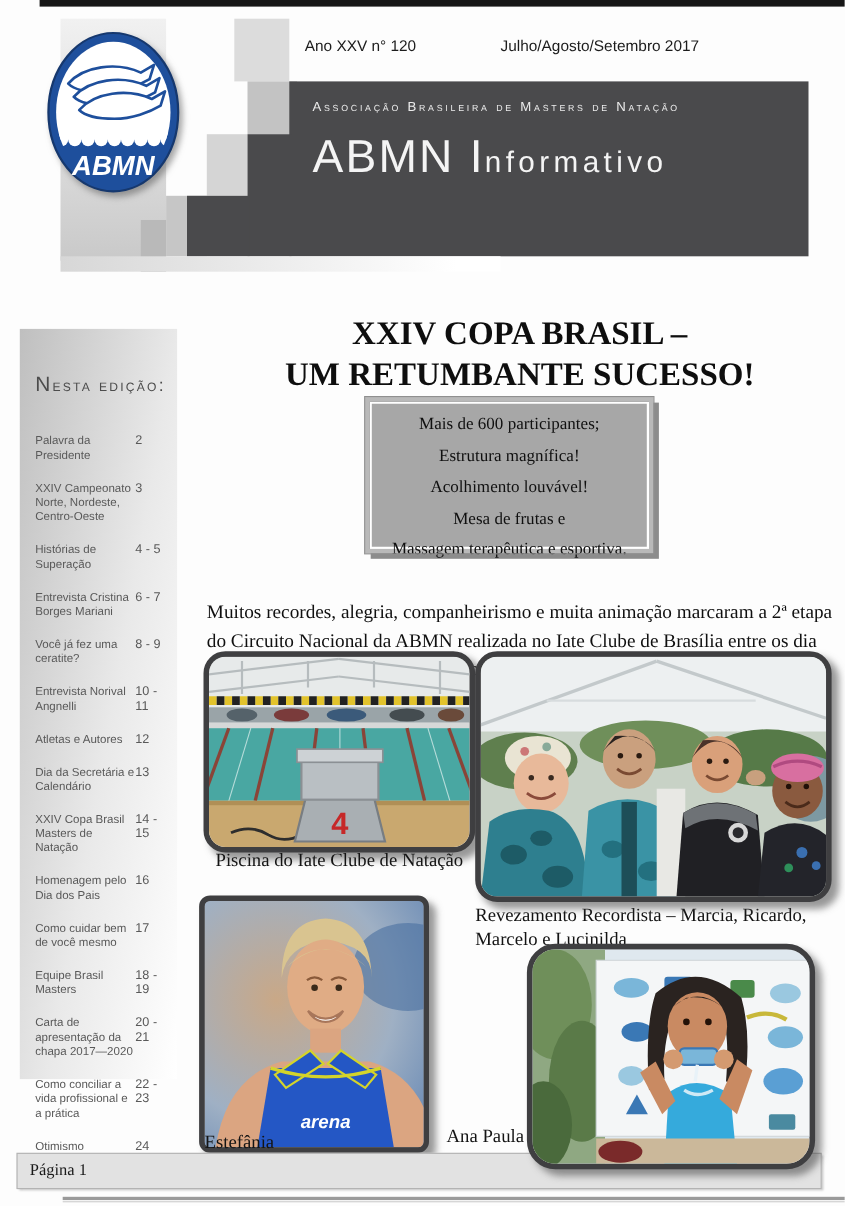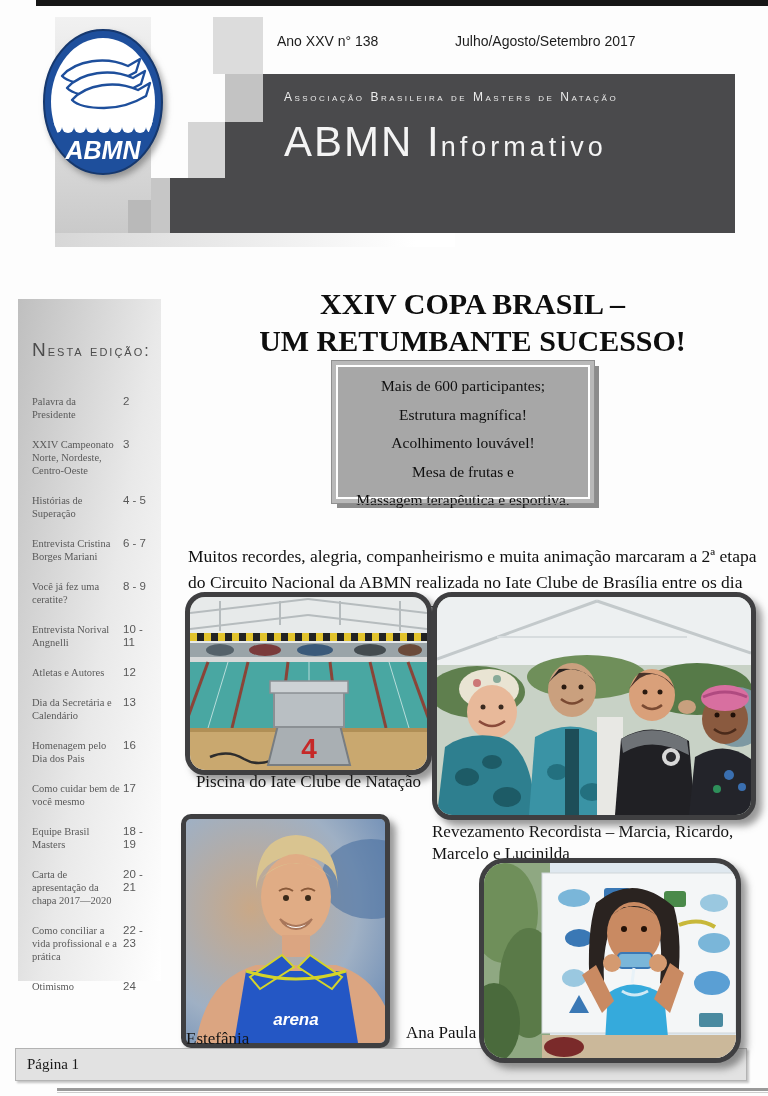--- a/index.html
+++ b/index.html
@@ -33,21 +33,21 @@
                filter:drop-shadow(3px 4px 3px rgba(90,90,90,.55)); }
 
   
   .sidebar { left:18px; top:299px; width:143px; height:682px;
              background:linear-gradient(100deg,#bfbfbf 0%,#e9e9e9 55%,#ffffff 100%);
              padding:40px 8px 0 14px; }
   .sidebar-heading { font-variant:small-caps; letter-spacing:2px; font-size:16px;
                      color:#4c4c4c; margin-bottom:34px; }
   .sidebar-heading::first-letter { font-size:19px; }
   .toc-item { display:flex; justify-content:space-between; margin-bottom:17px; }
-  .toc-label { width:90px; font-size:10.5px; line-height:13px; color:#595959;font-family:Liberation Serif, serif; }
+  .toc-label { width:90px; font-size:10.5px; line-height:13px; color:#595959; }
   .toc-pages { width:30px; font-size:11.5px; line-height:13px; color:#595959; }
 
   
   .headline { left:185px; top:285px; width:575px; text-align:center;
               font-family:"Liberation Serif", serif; font-weight:bold;
               font-size:30px; line-height:37px; color:#0e0e0e; }
   .quote-box { left:332px; top:361px; width:262px; height:142px;
                background:#a7a7a7; border:4px solid #b9b9b9; outline:1px solid #8f8f8f;
                box-shadow:5px 5px 0 #8c8c8c, inset 0 0 0 2px #ffffff;
                padding:12px 4px 0 4px; text-align:center; }
@@ -89,21 +89,21 @@
 <div class="abs sq sq2"></div>
 <div class="abs sq sq3"></div>
 <div class="abs sq sq4"></div>
 <div class="abs sq sq5"></div>
 
 <div class="abs banner-a"></div>
 <div class="abs banner-b"></div>
 <div class="abs banner-c"></div>
 <div class="abs under-banner-strip"></div>
 
-<div class="abs issue-label">Ano XXV n° 138</div>
+<div class="abs issue-label">Ano XXV n° 120</div>
 <div class="abs period-label">Julho/Agosto/Setembro 2017</div>
 
 <div class="abs banner-assoc">Associação Brasileira de Masters de Natação</div>
 <div class="abs banner-title"><span class="big">ABMN </span><span class="big">I</span><span class="rest">nformativo</span></div>
 
 <div class="abs logo-wrap">
   <svg width="127" height="152" viewBox="0 0 127 152">
     <ellipse cx="63" cy="76" rx="59" ry="72" fill="#1e4f9c" stroke="#16386e" stroke-width="2"></ellipse>
     <clipPath id="logoClip">
         <ellipse cx="63" cy="76" rx="52" ry="64"></ellipse>
@@ -159,20 +159,24 @@
     </div>
   <div class="toc-item">
       <span class="toc-label">Atletas e Autores</span>
       <span class="toc-pages">12</span>
     </div>
   <div class="toc-item">
       <span class="toc-label">Dia da Secretária e Calendário</span>
       <span class="toc-pages">13</span>
     </div>
   <div class="toc-item">
+      <span class="toc-label">XXIV Copa Brasil Masters de Natação</span>
+      <span class="toc-pages">14 - 15</span>
+    </div>
+  <div class="toc-item">
       <span class="toc-label">Homenagem pelo Dia dos Pais</span>
       <span class="toc-pages">16</span>
     </div>
   <div class="toc-item">
       <span class="toc-label">Como cuidar bem de você mesmo</span>
       <span class="toc-pages">17</span>
     </div>
   <div class="toc-item">
       <span class="toc-label">Equipe Brasil Masters</span>
       <span class="toc-pages">18 - 19</span>

